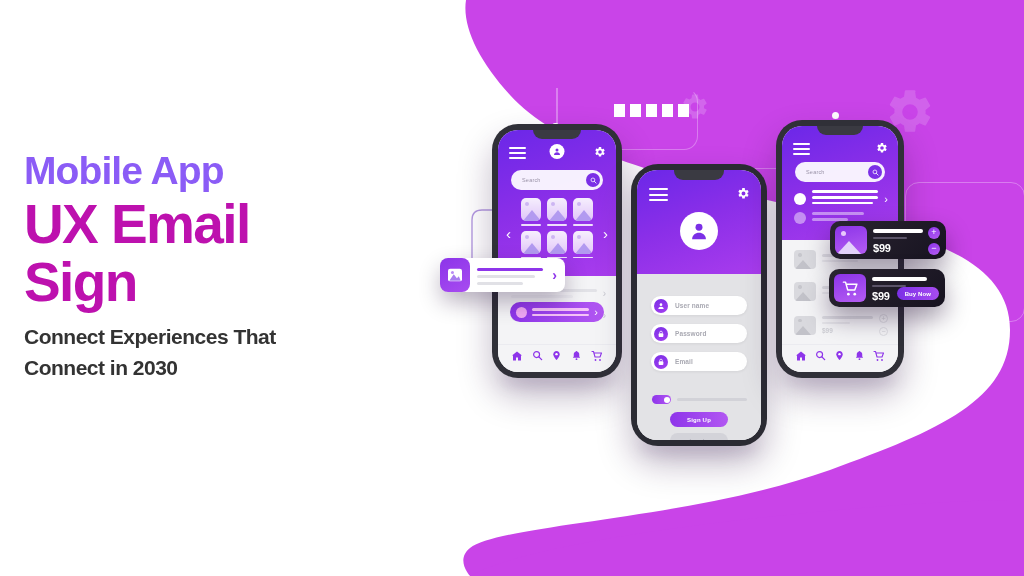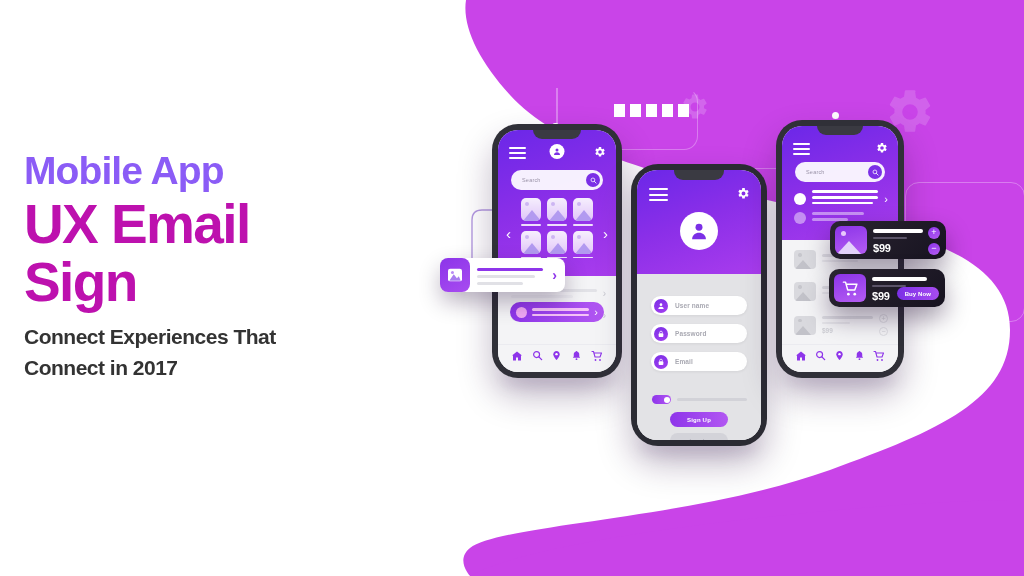--- a/index.html
+++ b/index.html
@@ -207,21 +207,21 @@
         <i></i>
     </div>
   </div>
 
 
   <div class="copy">
     <div class="h-line1">Mobile App</div>
     <div class="h-line2">UX Email</div>
     <div class="h-line3">Sign</div>
     <div class="sub">Connect Experiences That</div>
-    <div class="sub" style="margin-top:0">Connect in 2017</div>
+    <div class="sub" style="margin-top:0">Connect in 2030</div>
   </div>
 
   <div class="phone-shadow" style="left:500px;top:372px;width:116px;height:16px;"></div>
   <div class="phone" id="phone1">
     <div class="screen">
       <div class="notch"></div>
 
       <div class="scr-top p1-top">
         <div class="hamb">
             <i></i>

